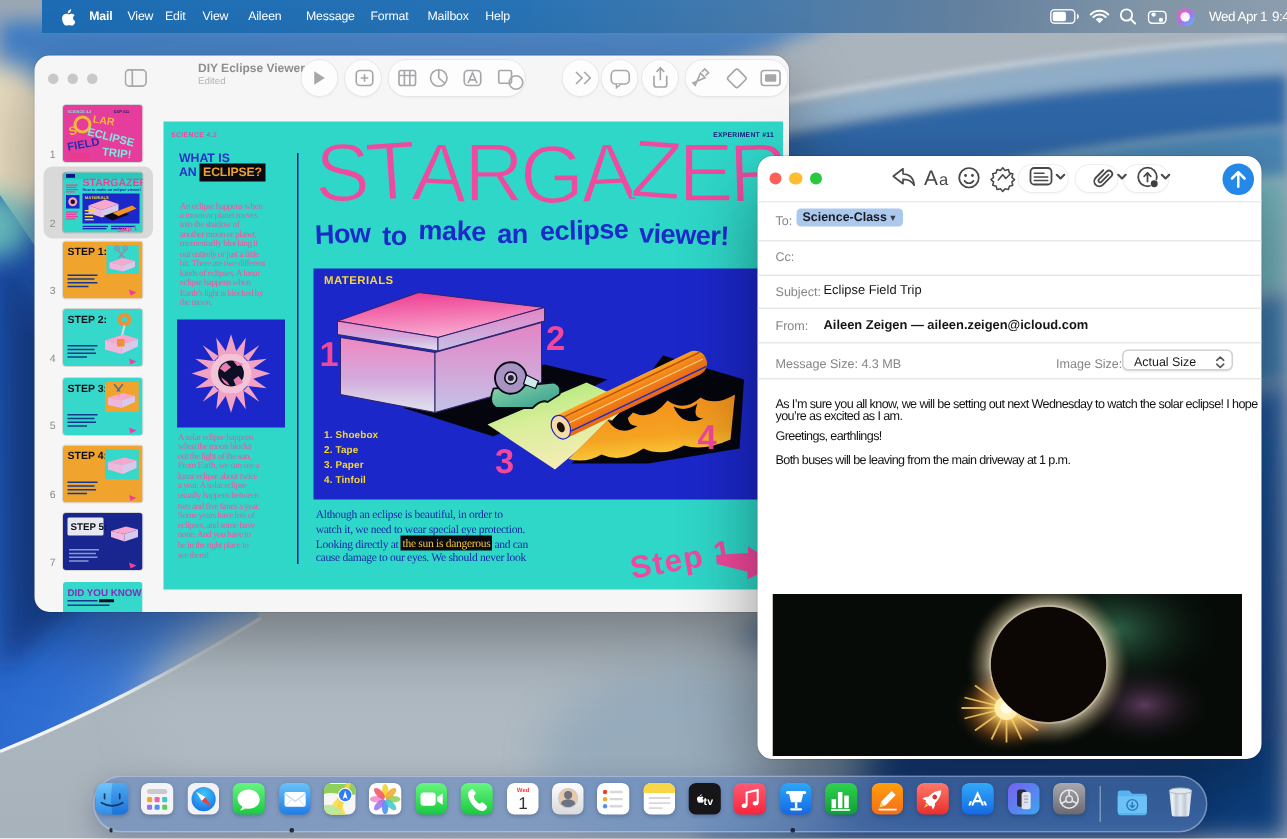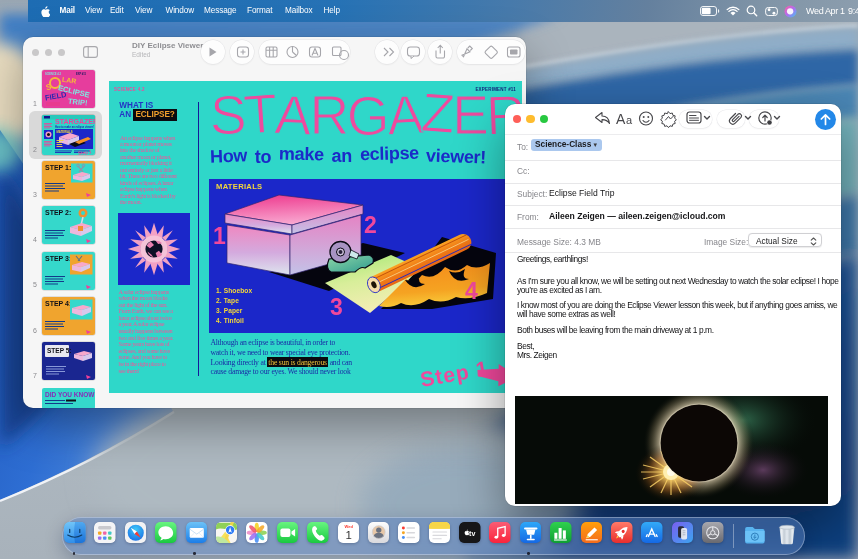--- a/index.html
+++ b/index.html
@@ -75,21 +75,21 @@
   <ellipse cx="470" cy="505" rx="110" ry="60" fill="#93a9bb" filter="url(#b14)" opacity="0.85"></ellipse>
 </svg>
 <div id="menubar">
   <svg class="abs" style="left:12.5px;top:5.5px;" width="9.5" height="11.5" viewBox="0 0 814 1000">
       <path fill="#fff" d="M788 781c-14 33-31 63-50 91-26 38-48 64-65 79-26 24-53 36-82 37-21 0-46-6-75-18-29-12-56-18-81-18-26 0-54 6-84 18-30 12-54 19-72 19-28 1-56-11-84-37-18-16-41-43-68-82-29-41-53-89-71-143-20-58-30-115-30-170 0-63 14-117 41-162 21-36 50-65 85-86 35-21 74-32 115-33 22 0 51 7 88 20 36 13 59 20 69 20 7 0 32-8 73-23 39-14 72-20 99-18 73 6 128 35 164 87-65 40-98 95-97 166 1 55 21 101 60 137 18 17 38 31 60 40-5 14-10 27-15 40zM554 40c0 47-17 91-51 131-41 48-90 76-144 72a145 145 0 01-1-18c0-45 20-94 55-133 17-20 39-37 66-50 26-13 51-20 74-21 1 7 1 13 1 19z"></path>
     </svg>
   <span class="abs mitem" style="left:31.5px;font-weight:bold;">Mail</span>
   <span class="abs mitem" style="left:57px;">View</span>
   <span class="abs mitem" style="left:82px;">Edit</span>
   <span class="abs mitem" style="left:107px;">View</span>
-  <span class="abs mitem" style="left:137.5px;">Window</span>
+  <span class="abs mitem" style="left:137.5px;">Aileen</span>
   <span class="abs mitem" style="left:176px;">Message</span>
   <span class="abs mitem" style="left:219px;">Format</span>
   <span class="abs mitem" style="left:257px;">Mailbox</span>
   <span class="abs mitem" style="left:295.5px;">Help</span>
   <svg class="abs" style="left:672px;top:6px;" width="20" height="10" viewBox="0 0 20 10">
       <rect x="0.5" y="0.5" width="16" height="9" rx="2.5" fill="none" stroke="#fff" stroke-opacity="0.9"></rect>
       <rect x="1.8" y="1.8" width="8.8" height="6.4" rx="1.2" fill="#fff"></rect>
       <path d="M18 3 v4 a2.2 2.2 0 0 0 0,-4" fill="#fff" fill-opacity="0.9"></path>
     </svg>
   <svg class="abs" style="left:698px;top:6px;" width="14" height="10" viewBox="0 0 15 11">
@@ -508,25 +508,23 @@
   <div class="abs" style="left:44px;top:107px;font-size:8.6px;font-weight:bold;color:#161618;">Aileen Zeigen — aileen.zeigen@icloud.com</div>
   <div class="abs mlabel" style="left:12px;top:132.5px;">Message Size: 4.3 MB</div>
   <div class="abs mlabel" style="left:199px;top:132.5px;">Image Size:</div>
   <div class="abs" style="left:243px;top:128.5px;width:74px;height:14.5px;border:0.5px solid #d0d0d3;border-radius:4px;background:#fff;box-shadow:0 0.5px 1px rgba(0,0,0,0.08);font-size:8.3px;color:#1a1a1c;line-height:14.5px;padding-left:7px;box-sizing:border-box;">Actual Size
     <svg class="abs" style="right:4px;top:3px;" width="7" height="9" viewBox="0 0 7 9" fill="none" stroke="#555" stroke-width="1.1" stroke-linecap="round" stroke-linejoin="round">
         <path d="M1.2 3.2 L3.5 1 L5.8 3.2 M1.2 5.8 L3.5 8 L5.8 5.8"></path>
       </svg>
   </div>
 
   <div class="abs" style="left:12px;top:148px;width:322px;font-size:8.4px;line-height:8.9px;color:#131315;letter-spacing:-0.4px;">
+    <div style="margin-top:12.5px;">As I’m sure you all know, we will be setting out next Wednesday to watch the solar eclipse! I hope<br>you’re as excited as I am.</div>
     <div style="margin-top:3.4px;">Greetings, earthlings!</div>
-    <div style="margin-top:12.5px;">As I’m sure you all know, we will be setting out next Wednesday to watch the solar eclipse! I hope<br>you’re as excited as I am.</div>
-    <div style="margin-top:6.6px;">I know most of you are doing the Eclipse Viewer lesson this week, but if anything goes amiss, we<br>will have some extras as well!</div>
     <div style="margin-top:6.9px;">Both buses will be leaving from the main driveway at 1 p.m.</div>
-    <div style="margin-top:6.9px;">Best,<br>Mrs. Zeigen</div>
   </div>
 
   <svg class="abs" style="left:10px;top:292px;" width="313" height="108" viewBox="0 0 313 108">
     <defs>
       <radialGradient id="corona" cx="0.5" cy="0.5" r="0.5">
         <stop offset="0.58" stop-color="#fffdf5" stop-opacity="1"></stop>
         <stop offset="0.72" stop-color="#eeddb8" stop-opacity="0.6"></stop>
         <stop offset="0.88" stop-color="#9a8860" stop-opacity="0.22"></stop>
         <stop offset="1" stop-color="#000" stop-opacity="0"></stop>
       </radialGradient>

